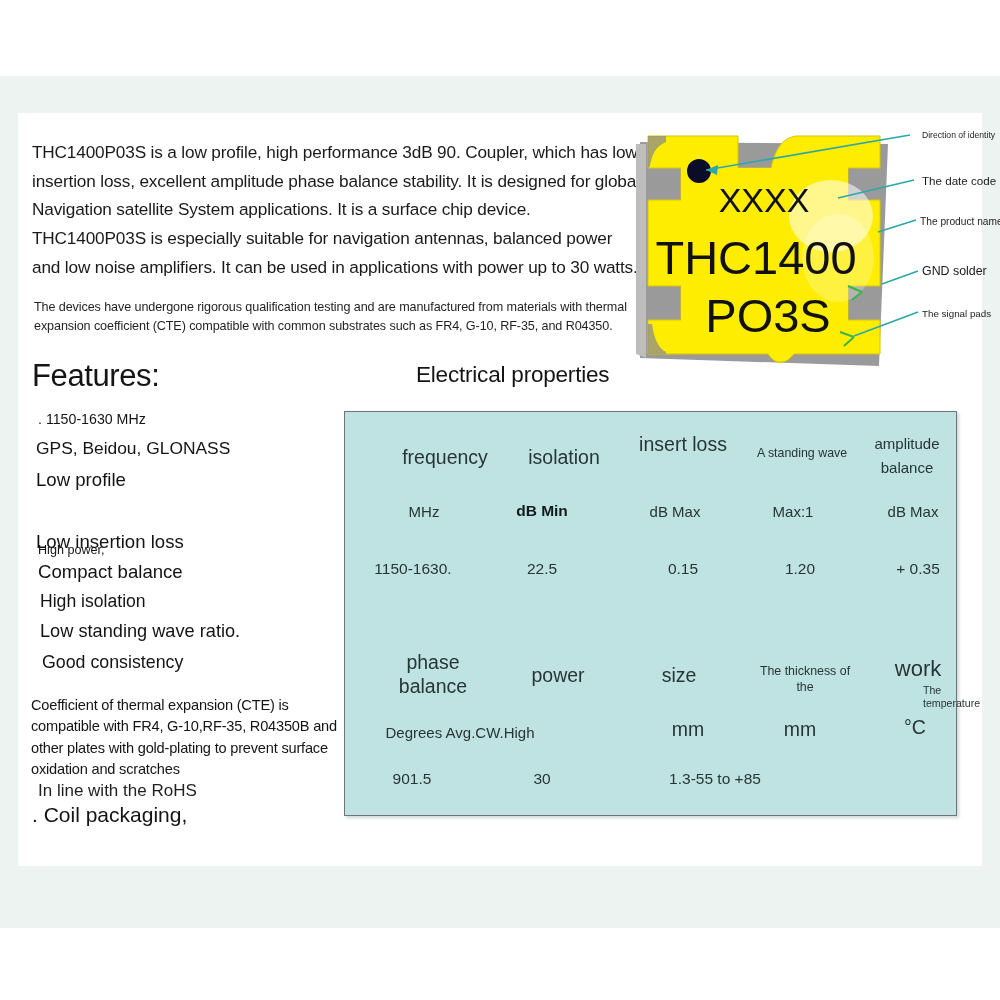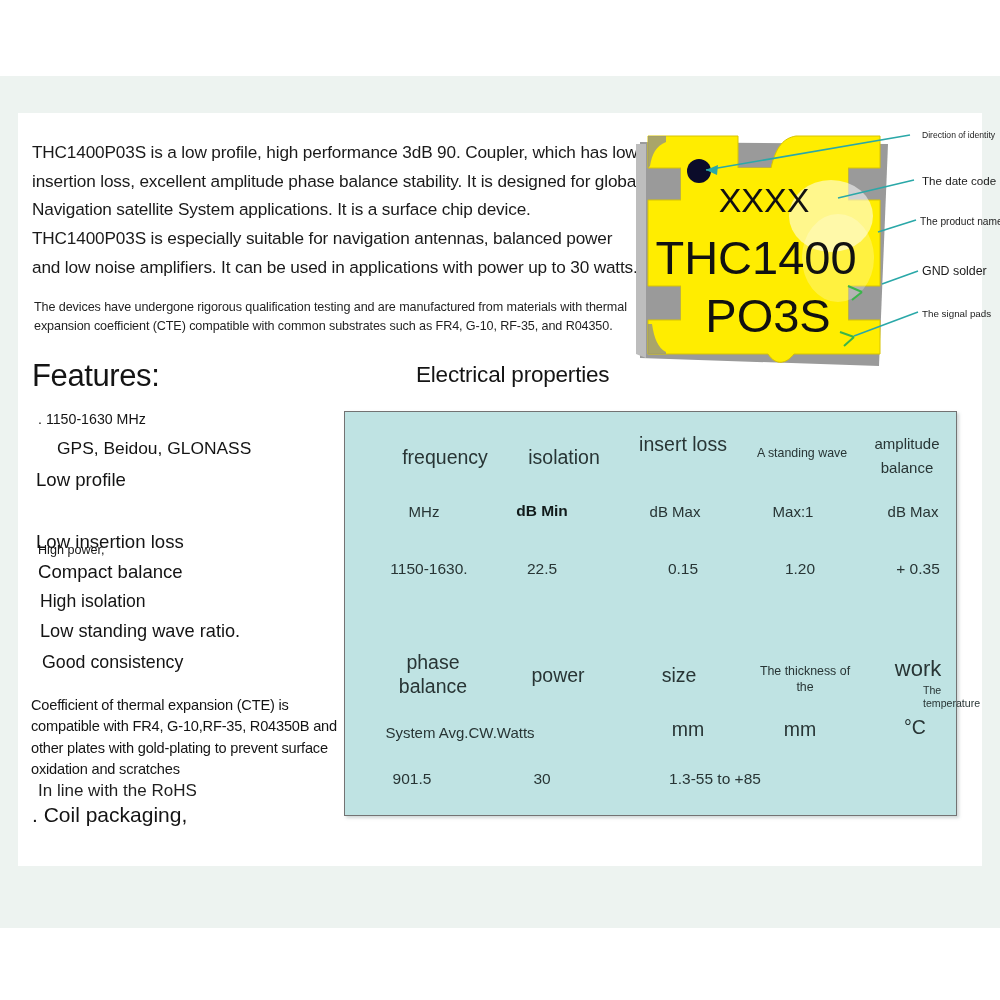--- a/index.html
+++ b/index.html
@@ -70,21 +70,21 @@
     letter-spacing: -0.4px;
     color: #141414;
   }
   .feat {
     position: absolute;
     left: 18px;
     color: #141414;
     white-space: nowrap;
   }
   .feat-f0 { top: 298px; left: 20px; font-size: 14.2px; }
-  .feat-f1 { top: 325px; left: 18px; font-size: 17.4px; margin-left: 21px; }
+  .feat-f1 { top: 325px; left: 18px; font-size: 17.4px; }
   .feat-f2 { top: 356px; left: 18px; font-size: 18.6px; }
   .feat-f3 { top: 390px; left: 20px; font-size: 12.6px; margin-top: 40px; }
   .feat-f4 { top: 418px; left: 18px; font-size: 18.6px; }
   .feat-f5 { top: 448px; left: 20px; font-size: 18.6px; }
   .feat-f6 { top: 478px; left: 22px; font-size: 17.6px; }
   .feat-f7 { top: 508px; left: 22px; font-size: 18.2px; }
   .feat-f8 { top: 539px; left: 24px; font-size: 17.8px; }
 
   .cte-para {
     position: absolute;
@@ -266,34 +266,34 @@
     <div class="tcell t-head" style="left:338px; top:20px; white-space:normal; width:92px;">insert loss</div>
     <div class="tcell t-head-sm" style="left:457px; top:33px;">A standing wave</div>
     <div class="tcell t-head" style="left:562px; top:20px; white-space:normal; width:110px; font-size:15px;">amplitude balance</div>
 
     <div class="tcell t-unit" style="left:79px; top:91px;">MHz</div>
     <div class="tcell t-unit-b" style="left:197px; top:90px;">dB Min</div>
     <div class="tcell t-unit" style="left:330px; top:91px;">dB Max</div>
     <div class="tcell t-unit" style="left:448px; top:91px;">Max:1</div>
     <div class="tcell t-unit" style="left:568px; top:91px;">dB Max</div>
 
-    <div class="tcell t-val" style="left:84px; top:148px;text-align:right;">1150-1630.</div>
+    <div class="tcell t-val" style="left:68px; top:148px;text-align:right;">1150-1630.</div>
     <div class="tcell t-val" style="left:197px; top:148px;">22.5</div>
     <div class="tcell t-val" style="left:338px; top:148px;">0.15</div>
     <div class="tcell t-val" style="left:455px; top:148px;text-align:center;">1.20</div>
     <div class="tcell t-val" style="left:573px; top:148px;">+ 0.35</div>
 
     <div class="tcell t-head" style="left:88px; top:238px; white-space:normal; width:90px;">phase balance</div>
     <div class="tcell t-head" style="left:213px; top:251px;">power</div>
     <div class="tcell t-head" style="left:334px; top:251px;">size</div>
     <div class="tcell t-head-sm" style="left:460px; top:251px; white-space:normal; width:98px;">The thickness of the</div>
     <div class="tcell t-big" style="left:573px; top:244px;">work</div>
     <div class="tcell t-tiny" style="left:578px; top:272px; white-space:normal; width:70px; text-align:left; transform:none;">The temperature</div>
 
-    <div class="tcell t-unit" style="left:115px; top:312px;">System Avg.CW.Watts</div>
+    <div class="tcell t-unit" style="left:115px; top:312px;">Degrees Avg.CW.High</div>
     <div class="tcell t-head" style="left:343px; top:305px;">mm</div>
     <div class="tcell t-head" style="left:455px; top:305px;">mm</div>
     <div class="tcell t-head" style="left:570px; top:303px;">°C</div>
 
     <div class="tcell t-val" style="left:67px; top:358px;">901.5</div>
     <div class="tcell t-val" style="left:197px; top:358px;">30</div>
     <div class="tcell t-val" style="left:370px; top:358px;">1.3-55 to +85</div>
   </div>
 
 </div>

